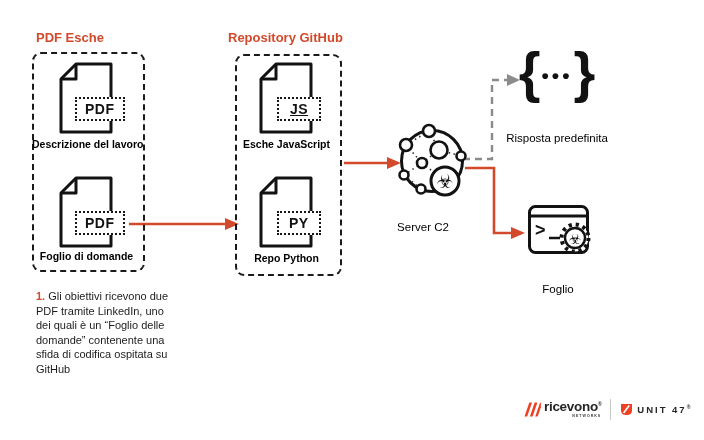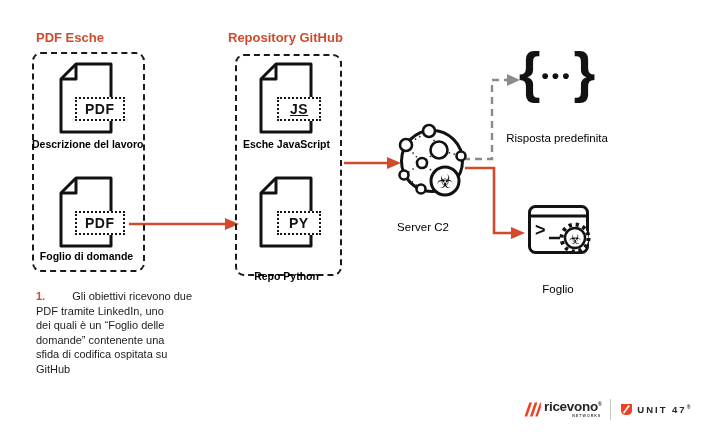--- a/index.html
+++ b/index.html
@@ -45,21 +45,21 @@
   }
   .brace{font-size:56px;line-height:56px;font-weight:bold;}
   .brace-dots{font-size:21px;letter-spacing:3px;margin-top:20px;padding:0 1px;font-weight:bold;}
   .term-rect{fill:#fff;stroke:var(--ink);stroke-width:3;}
   .term-line{stroke:var(--ink);stroke-width:3;fill:none;}
   .term-prompt{font-family:"Liberation Sans",sans-serif;font-weight:bold;font-size:18px;fill:var(--ink);}
   .gear-ring{fill:#fff;stroke:var(--ink);stroke-width:4;stroke-dasharray:3.2 3.9;}
   .gear-inner{fill:#fff;stroke:var(--ink);stroke-width:2.4;}
   .step{position:absolute;top:289px;font-size:11px;line-height:14.6px;}
   .step .num{color:var(--accent);font-weight:bold;margin-right:3px;}
-  .step .stx{white-space:pre-line;color:var(--text);margin-left:24px;}
+  .step .stx{white-space:pre-line;color:var(--text);}
   .brand-row{position:absolute;left:524px;top:399px;display:flex;align-items:center;gap:9px;}
   .pa-logo{display:flex;align-items:center;gap:3px;}
   .pa-word{display:flex;flex-direction:column;align-items:flex-end;line-height:1;}
   .pa-name{font-size:13.5px;font-weight:bold;color:#262626;letter-spacing:-.3px;}
   .pa-name sup{font-size:5px;vertical-align:super;}
   .pa-sub{font-size:3.6px;letter-spacing:1px;color:#3a3a3a;font-weight:bold;margin-top:1px;}
   .brand-divider{width:1px;height:21px;background:#c9c9c9;}
   .u42-logo{display:flex;align-items:center;gap:4px;}
   .u42-name{font-size:9.5px;font-weight:bold;letter-spacing:2px;color:#262626;white-space:nowrap;}
   .u42-name sup{font-size:5px;letter-spacing:0;}
@@ -127,21 +127,21 @@
     <div class="badge" style="left:42px;top:36px;padding:2px 11px;text-decoration:underline;">JS</div>
     <div class="doc-label" style="top:77px;">Esche JavaScript</div>
   </div>
 
   <div class="doc-unit" style="left:235px;top:175px;width:103px;">
     <svg class="page" width="56" height="74" viewBox="0 0 56 74" style="margin-left:23px;">
       <path class="page-path" d="M18 3 L53 3 L53 71 L3 71 L3 18 Z"></path>
       <path class="fold-path" d="M18 3 L18 18 L3 18"></path>
     </svg>
     <div class="badge" style="left:42px;top:36px;padding:2px 10px;">PY</div>
-    <div class="doc-label" style="top:95px;">Repo Python</div>
+    <div class="doc-label" style="top:77px;">Repo Python</div>
   </div>
 
   <svg class="overlay" style="left:396px;top:122px;" width="76" height="78" viewBox="0 0 76 78">
     <circle class="big-circle" cx="36" cy="39" r="30.5"></circle>
     <path class="dotline" d="M33 9 L10 23"></path>
     <path class="dotline" d="M33 9 L43 28"></path>
     <path class="dotline" d="M10 23 L26 41"></path>
     <path class="dotline" d="M26 41 L43 28"></path>
     <path class="dotline" d="M43 28 L65 34"></path>
     <path class="dotline" d="M26 41 L8 53"></path>

